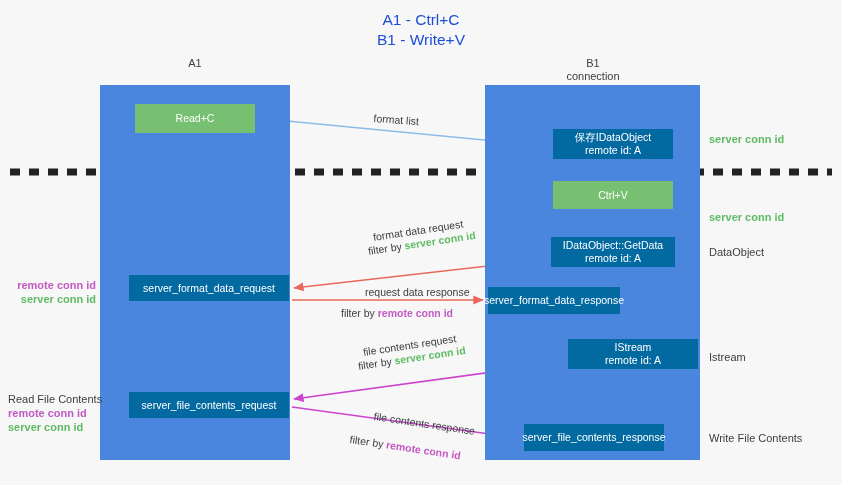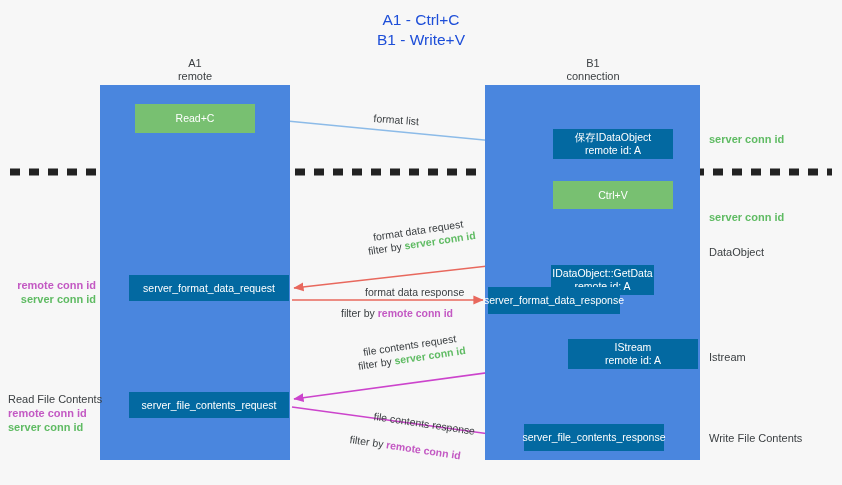--- a/index.html
+++ b/index.html
@@ -63,21 +63,21 @@
     line-height: 13px;
     text-align: center;
     white-space: nowrap;
   }
   .box-green { background: #78c071; }
   .box-orange { background: #0369a1; align-items: center; }
 
   #box-ctrl-c   { left: 135px; top: 104px; width: 120px; height: 29px; }
   #box-save-ido { left: 553px; top: 129px; width: 120px; height: 30px; }
   #box-ctrl-v   { left: 553px; top: 181px; width: 120px; height: 28px; }
-  #box-getdata  { left: 551px; top: 237px; width: 103px; height: 30px; margin-top: 28px; }
+  #box-getdata  { left: 551px; top: 237px; width: 124px; height: 30px; }
   #box-sfdreq   { left: 129px; top: 275px; width: 160px; height: 26px; }
   #box-sfdresp  { left: 488px; top: 287px; width: 132px; height: 27px; }
   #box-istream  { left: 568px; top: 339px; width: 130px; height: 30px; }
   #box-sfcreq   { left: 129px; top: 392px; width: 160px; height: 26px; }
   #box-sfcresp  { left: 524px; top: 424px; width: 140px; height: 27px; }
 
   
   .ann {
     font-size: 11px;
     line-height: 14px;
@@ -152,21 +152,20 @@
   <line x1="292" y1="407" x2="519" y2="438" stroke="#cc44cc" stroke-width="1.6" marker-end="url(#ah-magenta)"></line>
 </svg>
 
 <div class="abs" id="title">
   <div>A1 - Ctrl+C</div>
   <div>B1 - Write+V</div>
 </div>
 
 <div class="abs lane-header" id="lane-header-a1">
   <div>A1</div>
-  <div>remote</div>
 </div>
 <div class="abs lane-header" id="lane-header-b1">
   <div>B1</div>
   <div>connection</div>
 </div>
 
 <div class="abs lane" id="lane-a1"></div>
 <div class="abs lane" id="lane-b1"></div>
 
 <div class="abs box box-green" id="box-ctrl-c">
@@ -225,21 +224,21 @@
   <div class="c-green">server conn id</div>
 </div>
 
 <div class="abs edge-label" id="lbl-format-list">format list</div>
 
 <div class="abs edge-label slant-up" id="lbl-fdreq-1">format data request</div>
 <div class="abs edge-label slant-up" id="lbl-fdreq-2">
   <span>filter by </span><span class="c-green">server conn id</span>
 </div>
 
-<div class="abs edge-label" id="lbl-fdresp-1">format data response</div>
+<div class="abs edge-label" id="lbl-fdresp-1">request data response</div>
 <div class="abs edge-label" id="lbl-fdresp-2">
   <span>filter by </span><span class="c-purple">remote conn id</span>
 </div>
 
 <div class="abs edge-label slant-up" id="lbl-fcreq-1">file contents request</div>
 <div class="abs edge-label slant-up" id="lbl-fcreq-2">
   <span>filter by </span><span class="c-green">server conn id</span>
 </div>
 
 <div class="abs edge-label slant-down" id="lbl-fcresp-1">file contents response</div>

